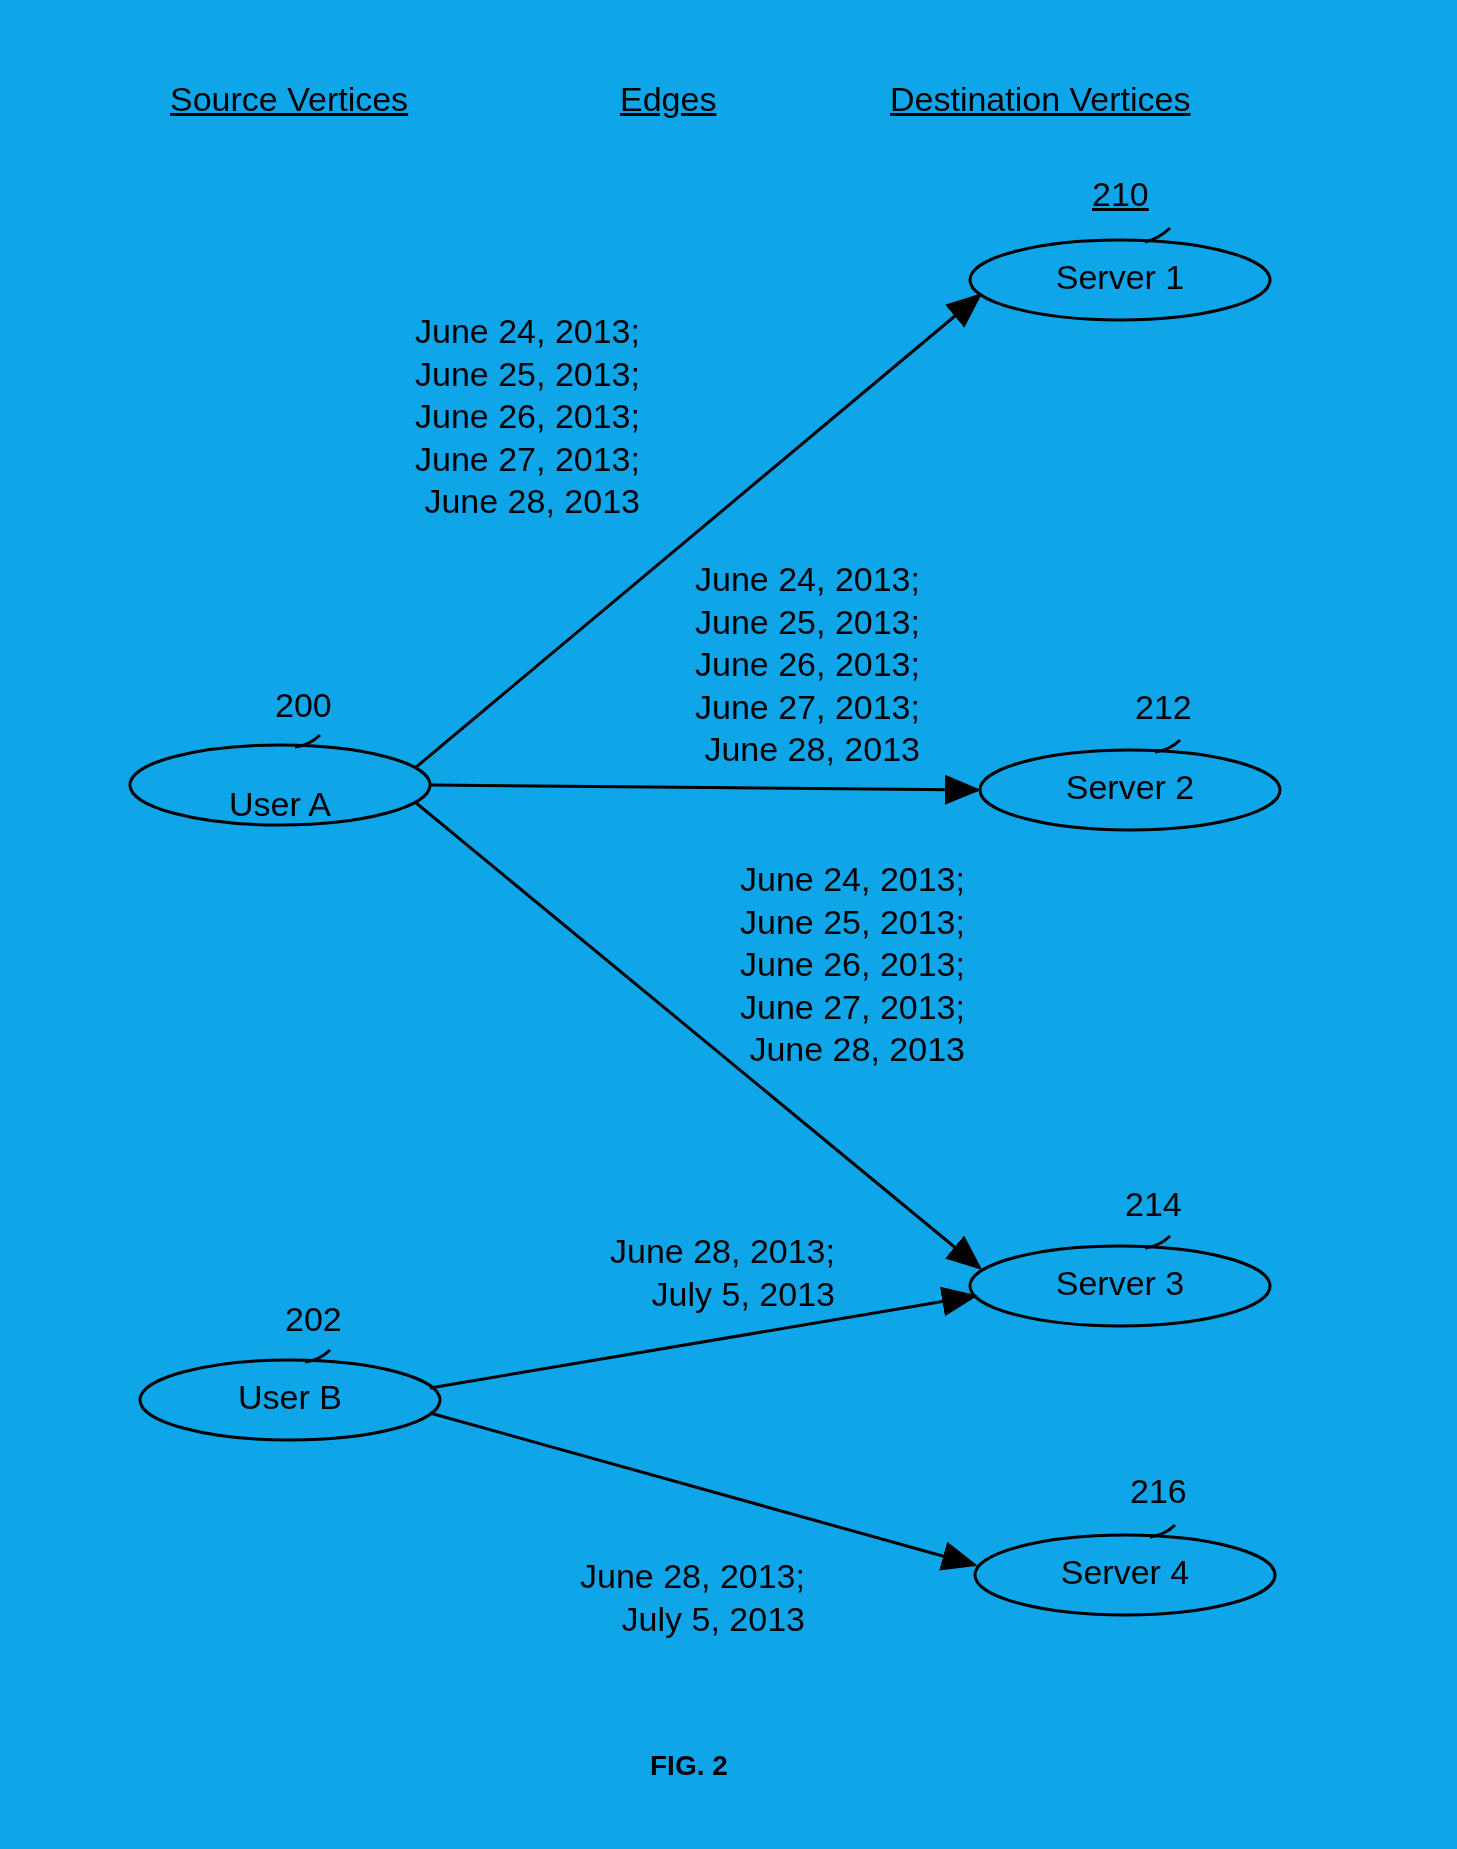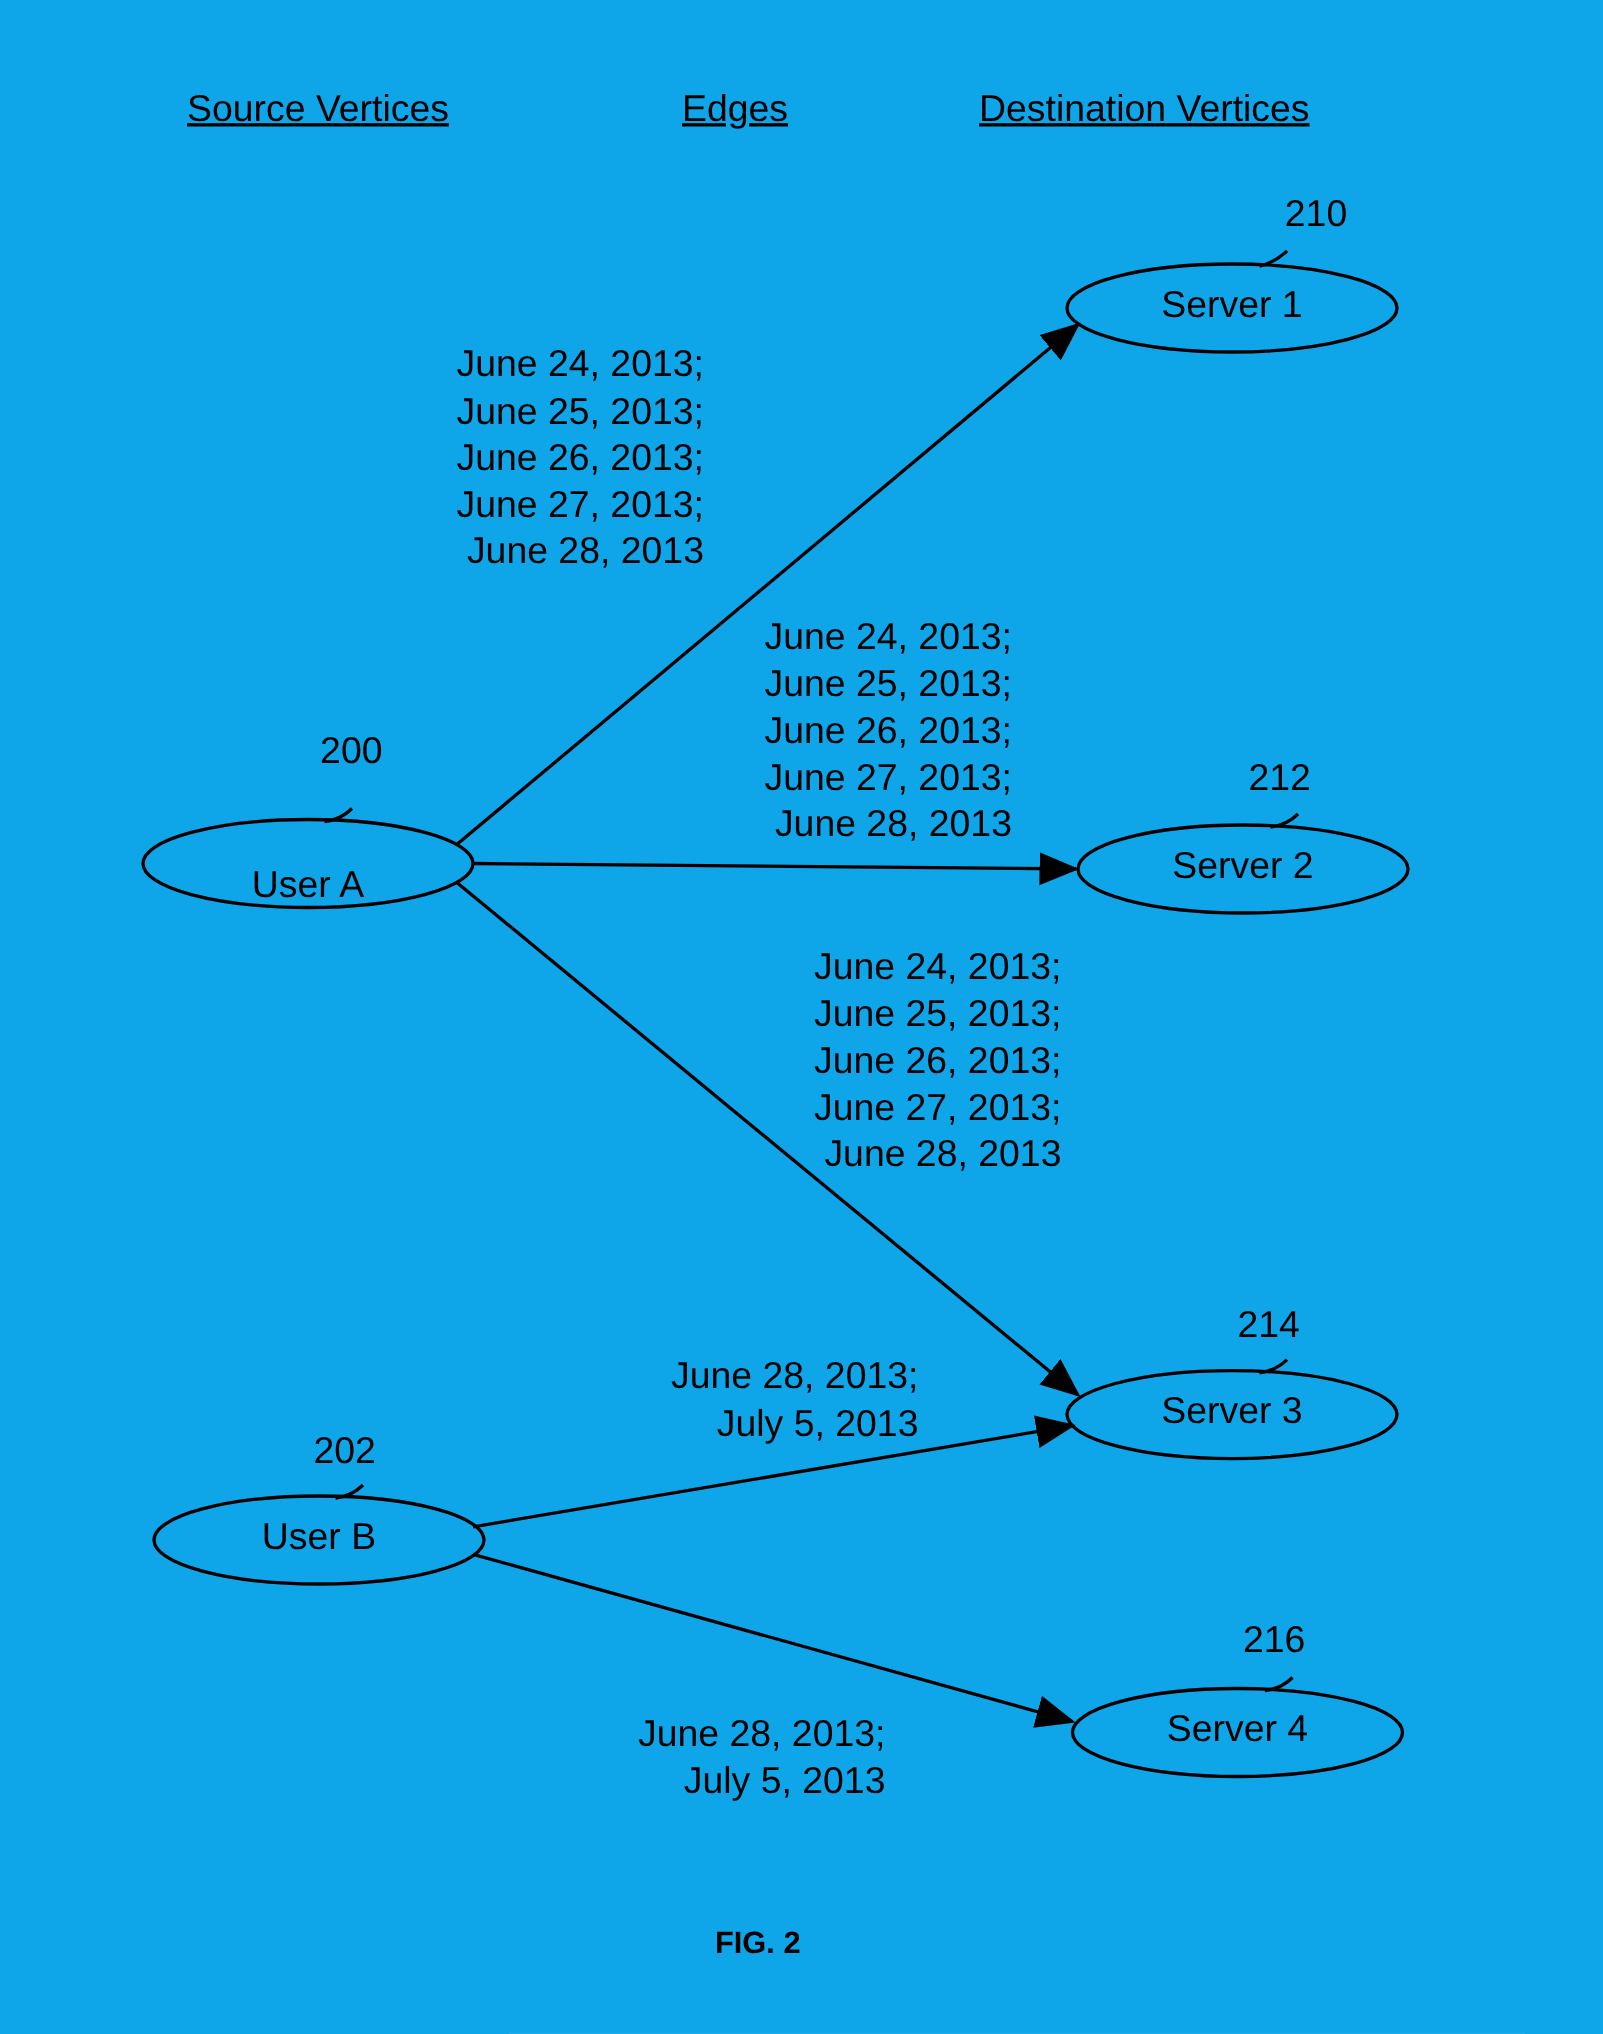--- a/index.html
+++ b/index.html
@@ -88,23 +88,23 @@
     <path d="M 1175 1525 q -10 10 -25 12" fill="none" stroke="#000" stroke-width="3"></path>
   </svg>
 
   <div class="node-label" style="left:170px; top:785px;">User A</div>
   <div class="node-label" style="left:180px; top:1378px;text-align:center;">User B</div>
   <div class="node-label" style="left:1010px; top:258px;">Server 1</div>
   <div class="node-label" style="left:1020px; top:768px;">Server 2</div>
   <div class="node-label" style="left:1010px; top:1264px;">Server 3</div>
   <div class="node-label" style="left:1015px; top:1553px;">Server 4</div>
 
-  <div class="ref-num" style="left:275px; top:664px;margin-left:16px;">200</div>
+  <div class="ref-num" style="left:275px; top:686px;">200</div>
   <div class="ref-num" style="left:285px; top:1300px;">202</div>
-  <div class="ref-num" style="left:1168px; top:175px;">210</div>
+  <div class="ref-num" style="left:1092px; top:175px;text-decoration:underline;">210</div>
   <div class="ref-num" style="left:1135px; top:688px;">212</div>
   <div class="ref-num" style="left:1125px; top:1185px;">214</div>
   <div class="ref-num" style="left:1130px; top:1472px;">216</div>
 
   <div class="edge-label" style="left:415px; top:310px;">June 24, 2013;
 June 25, 2013;
 June 26, 2013;
 June 27, 2013;
 June 28, 2013</div>
   <div class="edge-label" style="left:695px; top:558px;">June 24, 2013;

